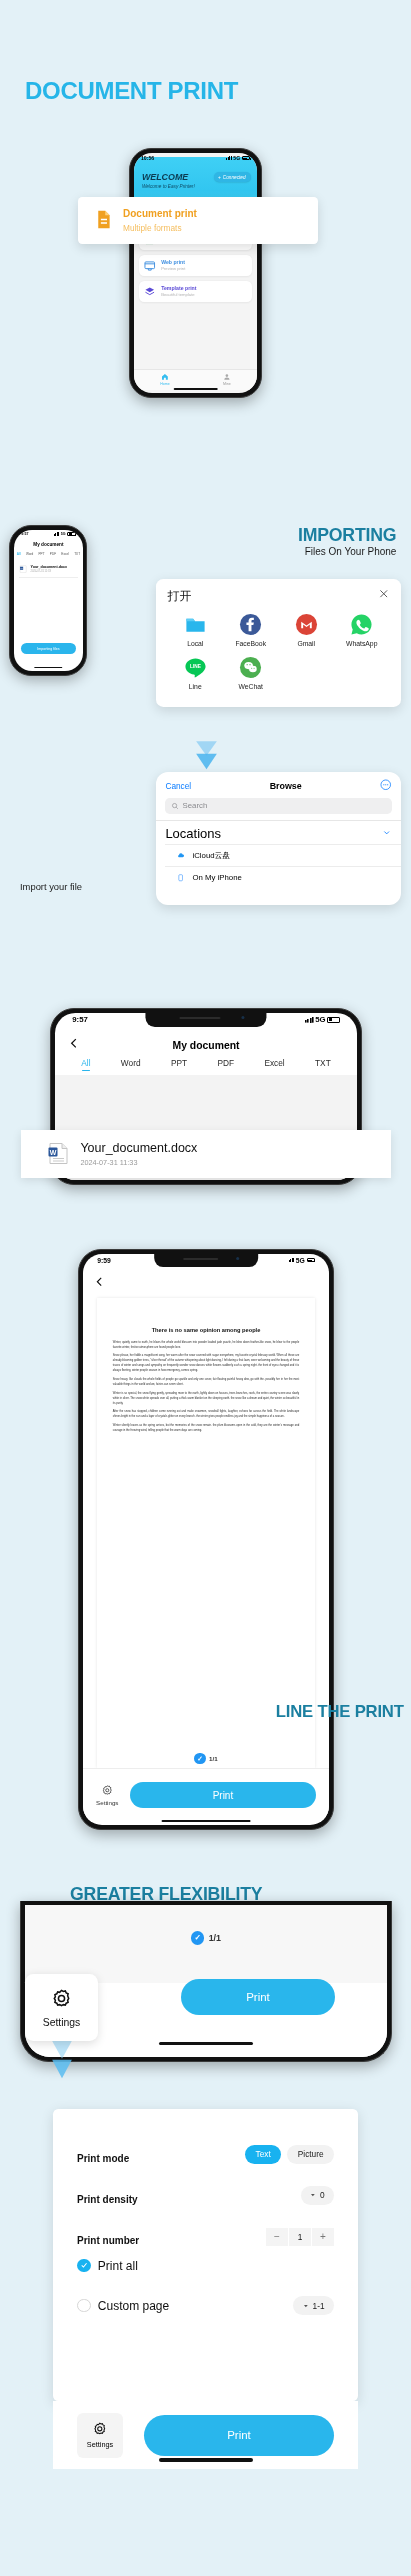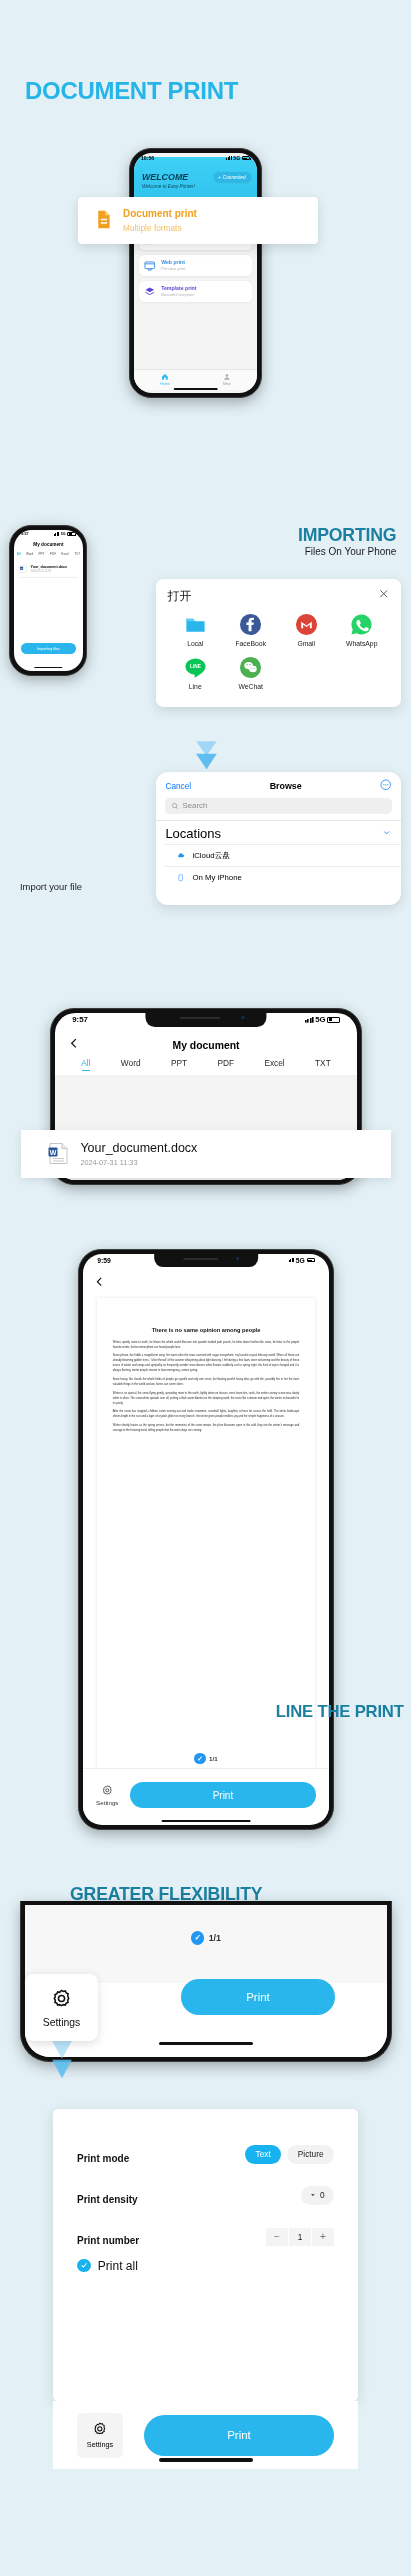--- a/index.html
+++ b/index.html
@@ -738,20 +738,32 @@
       <span class="lft">
         <span class="rad on">
           <svg viewBox="0 0 24 24" width="8.3" height="8.3">
               <path d="M5 12.5l5 5 9-11" fill="none" stroke="#fff" stroke-width="3"></path>
             </svg>
         </span>
         <span>Print all</span>
       </span>
     </div>
 
+    <div class="radio-row">
+      <span class="lft">
+        <span class="rad"></span>
+        <span>Custom page</span>
+      </span>
+      <span class="pill">
+        <svg viewBox="0 0 12 12" width="5.7" height="5.7">
+            <path d="M2 4l4 5 4-5z" fill="#555"></path>
+          </svg>
+        <span>1-1</span>
+      </span>
+    </div>
   </div>
 
   <div class="panel-footer">
     <span class="footer-settings">
       <svg viewBox="0 0 24 24" width="15.6" height="15.6">
           <path d="M12 3.5l1.9 1.1 2.1-.5.9 2 2 .9-.5 2.1L19.5 12l-1.1 1.9.5 2.1-2 .9-.9 2-2.1-.5L12 19.5l-1.9-1.1-2.1.5-.9-2-2-.9.5-2.1L4.5 12l1.1-1.9-.5-2.1 2-.9.9-2 2.1.5z" fill="none" stroke="#111" stroke-width="1.6"></path>
           <circle cx="12" cy="12" r="3.2" fill="none" stroke="#111" stroke-width="1.6"></circle>
         </svg>
       <span>Settings</span>
     </span>

